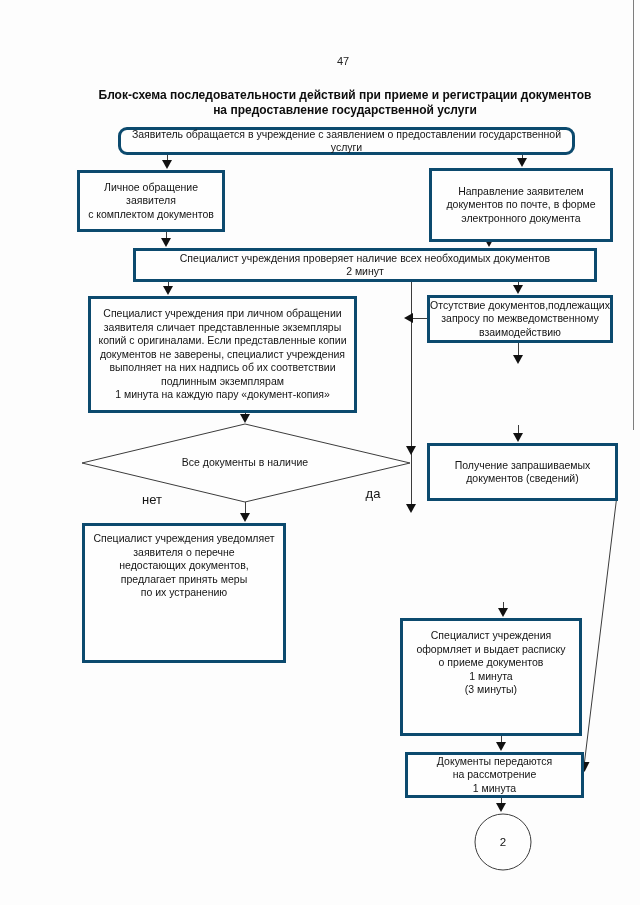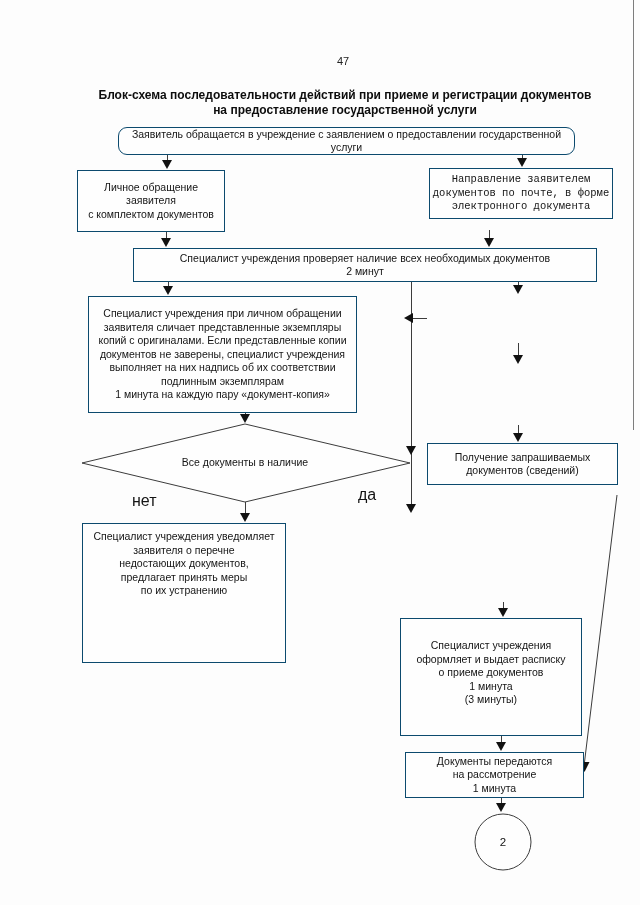--- a/index.html
+++ b/index.html
@@ -12,42 +12,42 @@
   .pagenum{
     position:absolute;left:320px;top:55px;width:46px;
     text-align:center;font-size:11px;color:#222;
   }
   .title{
     position:absolute;left:40px;top:88px;width:610px;
     text-align:center;font-weight:bold;font-size:12px;line-height:15px;
     white-space:pre-line;color:#0d0d0d;
   }
   .box{
-    position:absolute;border:1px solid #0c4a6e;background:#fefefe;
+    position:absolute;border:3px solid #0c4a6e;background:#fefefe;
     display:flex;align-items:center;justify-content:center;
     text-align:center;white-space:pre-line;
     font-size:10.5px;line-height:13.5px;color:#141414;
     box-sizing:border-box;
   }
   .box.round{border-radius:9px;line-height:13px;}
   .box.top{align-items:flex-start;}
   .vl{position:absolute;width:1px;background:#3c3c3c;}
   .hl{position:absolute;height:1px;background:#3c3c3c;}
   .scanline{position:absolute;width:1px;background:#7d7d7d;}
   .arr-d{
     position:absolute;width:0;height:0;
     border-left:5px solid transparent;border-right:5px solid transparent;
     border-top:9px solid #111;
   }
   .arr-l{
     position:absolute;width:0;height:0;
     border-top:5px solid transparent;border-bottom:5px solid transparent;
     border-right:9px solid #111;
   }
-  .lbl{position:absolute;font-size:16px;color:#141414;text-align:left;}
+  .lbl{position:absolute;font-size:13px;color:#141414;text-align:center;}
   .diamond-lbl{
     position:absolute;left:120px;top:456px;width:250px;
     text-align:center;font-size:10.5px;color:#141414;
   }
   .circle-lbl{
     position:absolute;left:475px;top:814px;width:56px;height:56px;
     display:flex;align-items:center;justify-content:center;
     font-size:11.5px;color:#141414;
   }
   svg.layer{position:absolute;left:0;top:0;pointer-events:none;}
@@ -102,53 +102,56 @@
   <div class="arr-d" style="left:496px;top:742px;"></div>
   <div class="arr-d" style="left:496px;top:803px;"></div>
   <div class="arr-l" style="left:404px;top:313px;"></div>
 
   <div class="box round" style="left:118px;top:127px;width:457px;height:28px;">Заявитель обращается в учреждение с заявлением о предоставлении государственной
 услуги</div>
 
   <div class="box" style="left:77px;top:170px;width:148px;height:62px;">Личное обращение заявителя
 с комплектом документов</div>
 
-  <div class="box" style="left:429px;top:168px;width:184px;height:51px;font-family:Liberation Mono, monospace;">Направление заявителем
+  <div class="box" style="left:429px;top:168px;width:184px;height:74px;">Направление заявителем
 документов по почте, в форме
 электронного документа</div>
 
   <div class="box" style="left:133px;top:248px;width:464px;height:34px;">Специалист учреждения проверяет наличие всех необходимых документов
 2 минут</div>
 
   <div class="box" style="left:88px;top:296px;width:269px;height:117px;">Специалист учреждения при личном обращении
 заявителя сличает представленные экземпляры
 копий с оригиналами. Если представленные копии
 документов не заверены, специалист учреждения
 выполняет на них надпись об их соответствии
 подлинным экземплярам
 1 минута на каждую пару «документ-копия»</div>
 
+  <div class="box" style="left:427px;top:295px;width:186px;height:48px;">Отсутствие документов,подлежащих
+запросу по межведомственному
+взаимодействию</div>
 
 
-  <div class="box" style="left:427px;top:443px;width:191px;height:42px;">Получение запрашиваемых
+  <div class="box" style="left:427px;top:443px;width:191px;height:58px;">Получение запрашиваемых
 документов (сведений)</div>
 
   <div class="diamond-lbl">Все документы в наличие</div>
 
   <div class="lbl" style="left:132px;top:492px;width:40px;">нет</div>
   <div class="lbl" style="left:358px;top:486px;width:30px;">да</div>
 
   <div class="box top" style="left:82px;top:523px;width:204px;height:140px;padding-top:6px;">Специалист учреждения уведомляет
 заявителя о перечне
 недостающих документов,
 предлагает принять меры
 по их устранению</div>
 
 
-  <div class="box top" style="left:400px;top:618px;width:182px;height:118px;padding-top:20px;">Специалист учреждения
+  <div class="box top" style="left:400px;top:618px;width:182px;height:118px;padding-top:8px;">Специалист учреждения
 оформляет и выдает расписку
 о приеме документов
 1 минута
 (3 минуты)</div>
 
   <div class="box" style="left:405px;top:752px;width:179px;height:46px;">Документы передаются
 на рассмотрение
 1 минута</div>
 
   <div class="circle-lbl">2</div>

